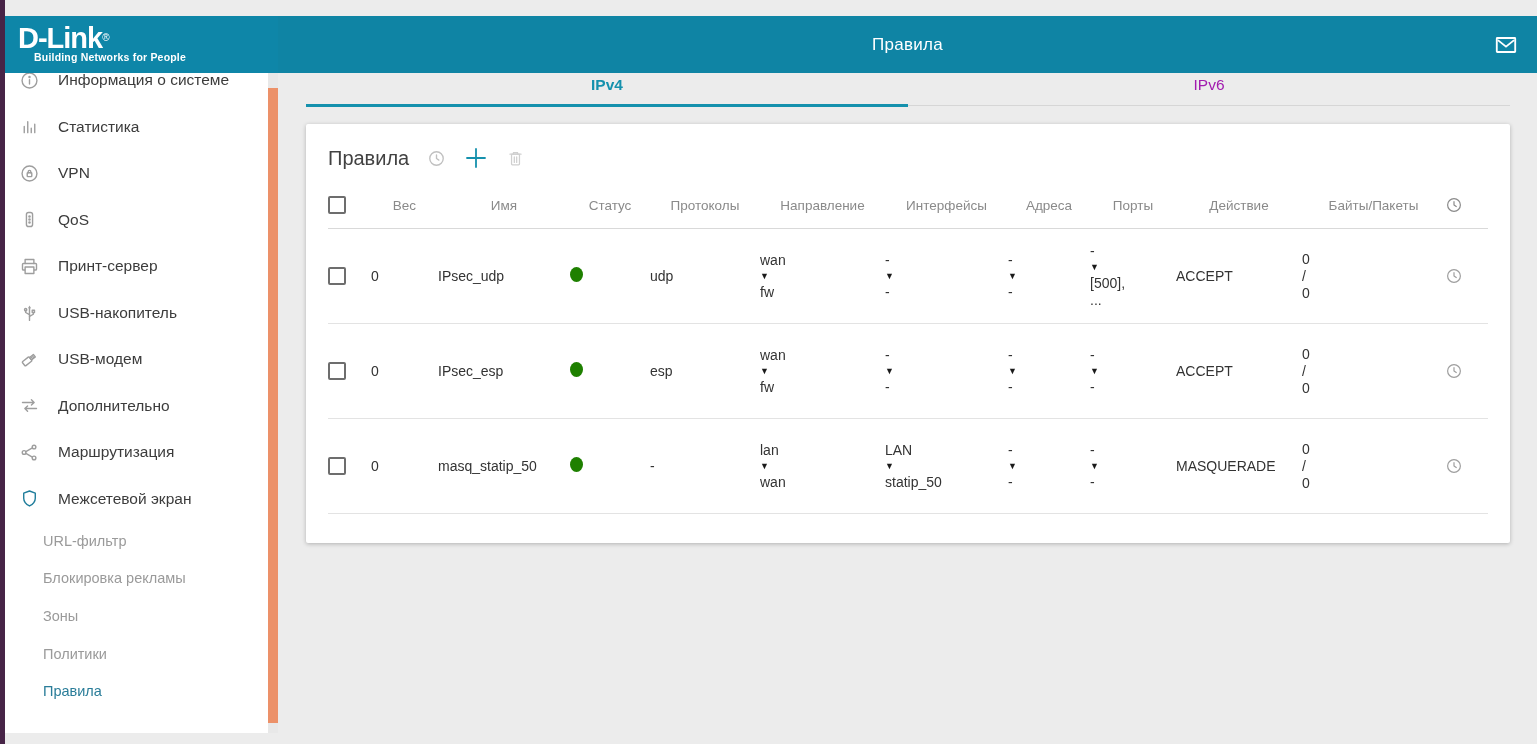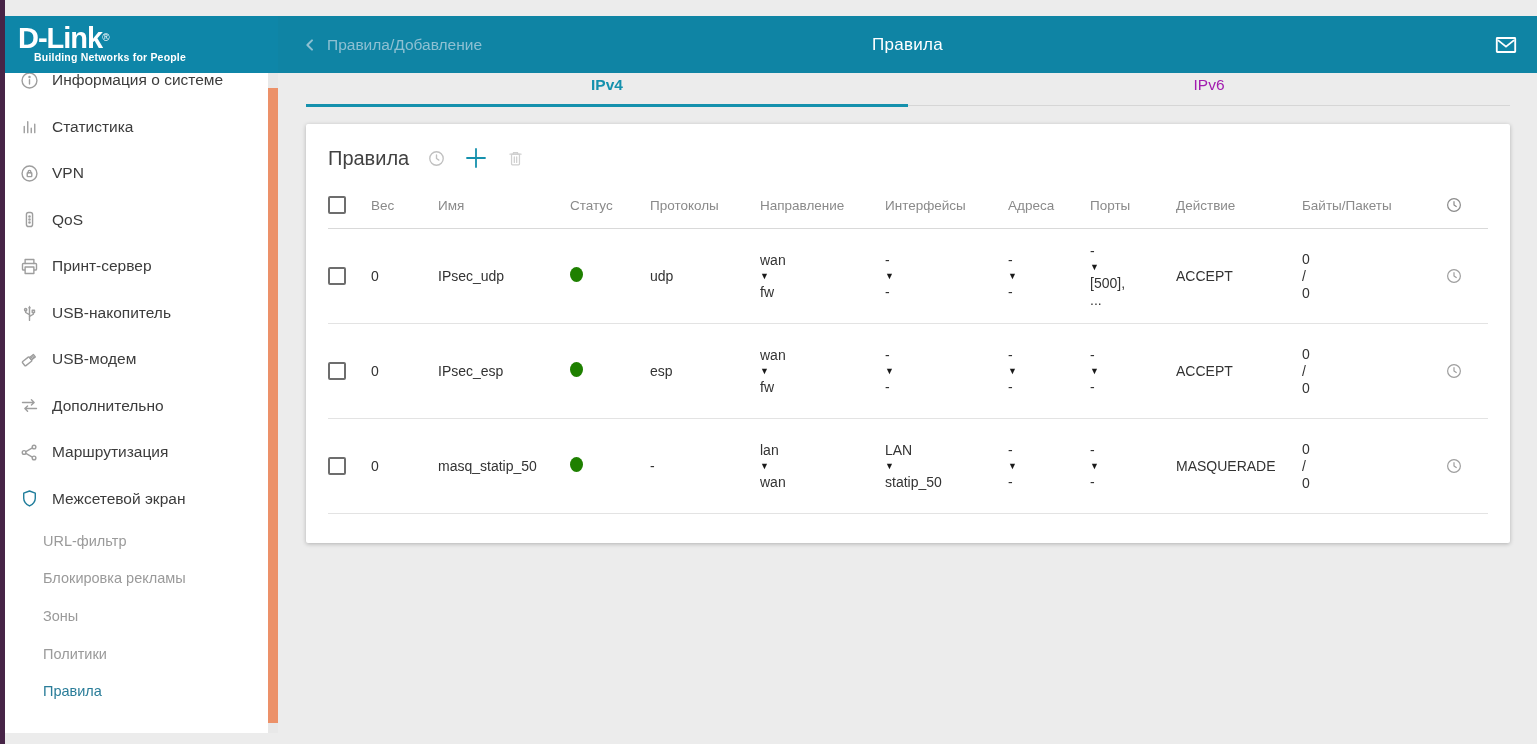--- a/index.html
+++ b/index.html
@@ -28,21 +28,21 @@
   .header-main{flex:1;height:57px;background:var(--header-teal);position:relative;display:flex;align-items:center;}
   .breadcrumb{position:absolute;left:24px;top:0;height:57px;display:flex;align-items:center;gap:9px;color:#8ec0d2;font-size:15.5px;cursor:pointer;}
   .breadcrumb svg{display:block;}
   .page-title{width:100%;text-align:center;color:#fff;font-size:17px;letter-spacing:.3px;}
   .mail-btn{position:absolute;right:18px;top:0;height:57px;display:flex;align-items:center;cursor:pointer;}
 
   
   .sidebar{position:absolute;left:0;top:57px;width:268px;height:676px;background:#fff;z-index:20;}
   .side-scroll{position:absolute;left:268px;top:57px;width:10px;height:676px;background:#e8e8e8;z-index:21;}
   .side-thumb{position:absolute;left:0;top:31px;width:10px;height:635px;background:var(--thumb-orange);}
-  .nav-item{display:flex;align-items:center;gap:12px;height:46.5px;padding-left:18px;color:#3c3c3c;font-size:15.5px;cursor:pointer;white-space:nowrap;}
+  .nav-item{display:flex;align-items:center;gap:18px;height:46.5px;padding-left:18px;color:#3c3c3c;font-size:15.5px;cursor:pointer;white-space:nowrap;}
   .nav-item .ic{width:22px;height:22px;color:#9e9e9e;flex:0 0 auto;display:flex;align-items:center;justify-content:center;}
   .nav-item.section-active .ic{color:#1f7d9b;}
   .sub-item{height:37.6px;display:flex;align-items:center;padding-left:43px;color:#9a9a9a;font-size:14.5px;cursor:pointer;white-space:nowrap;}
   .sub-item.active{color:var(--active-teal);}
 
   
   .main{position:absolute;left:278px;top:43px;width:1259px;height:687px;background:var(--main-bg);}
   .tabs{position:absolute;left:28px;top:23px;width:1204px;height:40px;border-bottom:1px solid #d6d6d6;display:flex;}
   .tab{width:50%;text-align:center;font-size:15.5px;padding-top:10px;cursor:pointer;position:relative;color:#a21caf;}
   .tab.active{color:var(--accent);font-weight:700;}
@@ -53,21 +53,21 @@
   .card-title{font-size:20px;color:#424242;font-weight:400;}
   .icon-btn{background:none;border:none;cursor:pointer;display:flex;align-items:center;justify-content:center;padding:0;}
   .clock-title{color:#c0c0c0;}
   .plus-btn{color:var(--accent);}
   .trash-btn{color:#cfcfcf;}
 
   table{border-collapse:collapse;table-layout:fixed;width:1160px;margin-top:8px;}
   col.c-check{width:43px;} col.c-w{width:67px;} col.c-name{width:132px;} col.c-st{width:80px;}
   col.c-proto{width:110px;} col.c-dir{width:125px;} col.c-if{width:123px;} col.c-addr{width:82px;}
   col.c-port{width:86px;} col.c-act{width:126px;} col.c-bp{width:143px;} col.c-clk{width:43px;}
-  thead th{font-weight:400;color:#8a8a8a;font-size:13.5px;text-align:left;padding:12px 0 14px 0;border-bottom:1px solid #d9d9d9;}
+  thead th{font-weight:400;color:#8a8a8a;font-size:13.5px;text-align:center;padding:12px 0 14px 0;border-bottom:1px solid #d9d9d9;}
   tbody td{border-bottom:1px solid #e3e3e3;padding:14px 0;font-size:14px;color:#333;vertical-align:middle;}
   tbody tr{height:95px;}
   .lines span{display:block;line-height:17px;}
   .lines .tri{font-size:9px;line-height:15px;color:#1a1a1a;}
   .dot{display:inline-block;width:13px;height:15px;border-radius:50%;background:var(--green);}
   .cb{width:18px;height:18px;border:2px solid #6d6d6d;border-radius:2px;background:#fff;cursor:pointer;}
   .row-clock{color:#9e9e9e;cursor:pointer;display:flex;align-items:center;}
   th .hdr-clock{color:#8a8a8a;display:flex;align-items:center;}
 </style>
 </head>
@@ -75,28 +75,20 @@
 
 <div class="app">
   <div class="edge-strip"></div>
 
   <header class="topbar">
     <div class="logo-area">
       <div class="logo-text"><span>D-Link</span><span class="reg">®</span></div>
       <div class="tagline">Building Networks for People</div>
     </div>
     <div class="header-main">
-      <div class="breadcrumb">
-        <span>
-          <svg width="16" height="16" viewBox="0 0 24 24" fill="none" stroke="#8ec0d2" stroke-width="3" stroke-linecap="round" stroke-linejoin="round">
-              <path d="M15 5 L8 12 L15 19"></path>
-            </svg>
-        </span>
-        <span>Правила/Добавление</span>
-      </div>
       <div class="page-title">Правила</div>
       <div class="mail-btn">
         <svg width="26" height="26" viewBox="0 0 24 24" fill="none" stroke="#ffffff" stroke-width="1.7">
             <rect x="3.5" y="5.5" width="17" height="13" rx="0.5"></rect>
             <path d="M4.5 7.5 L12 13.5 L19.5 7.5"></path>
           </svg>
       </div>
     </div>
   </header>
 

